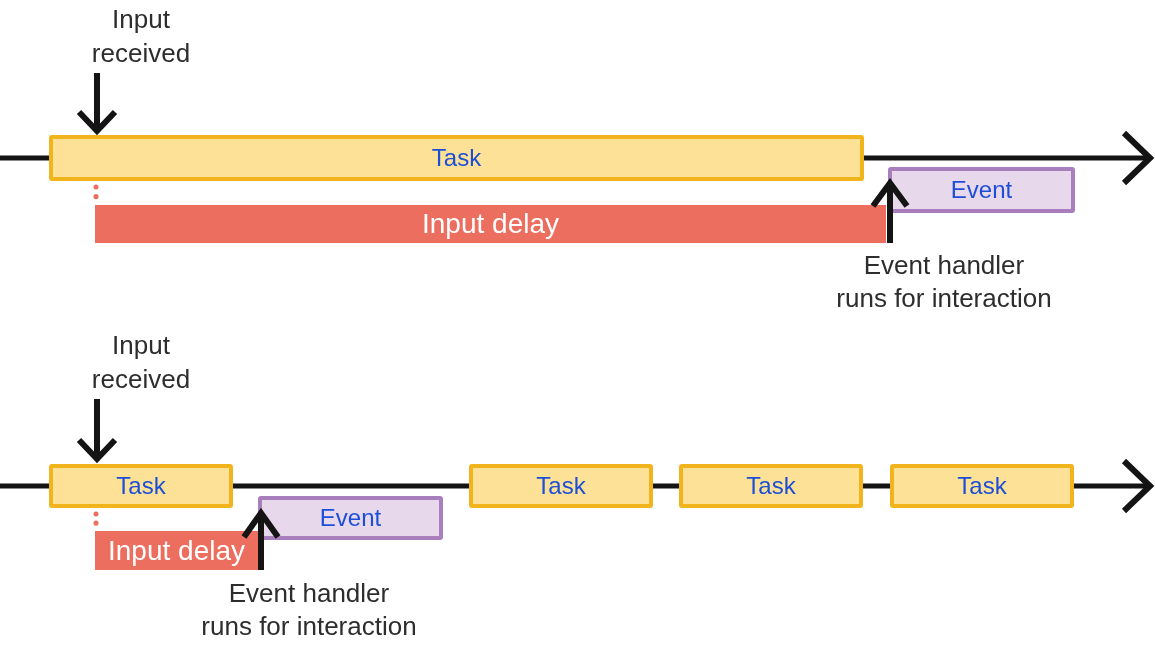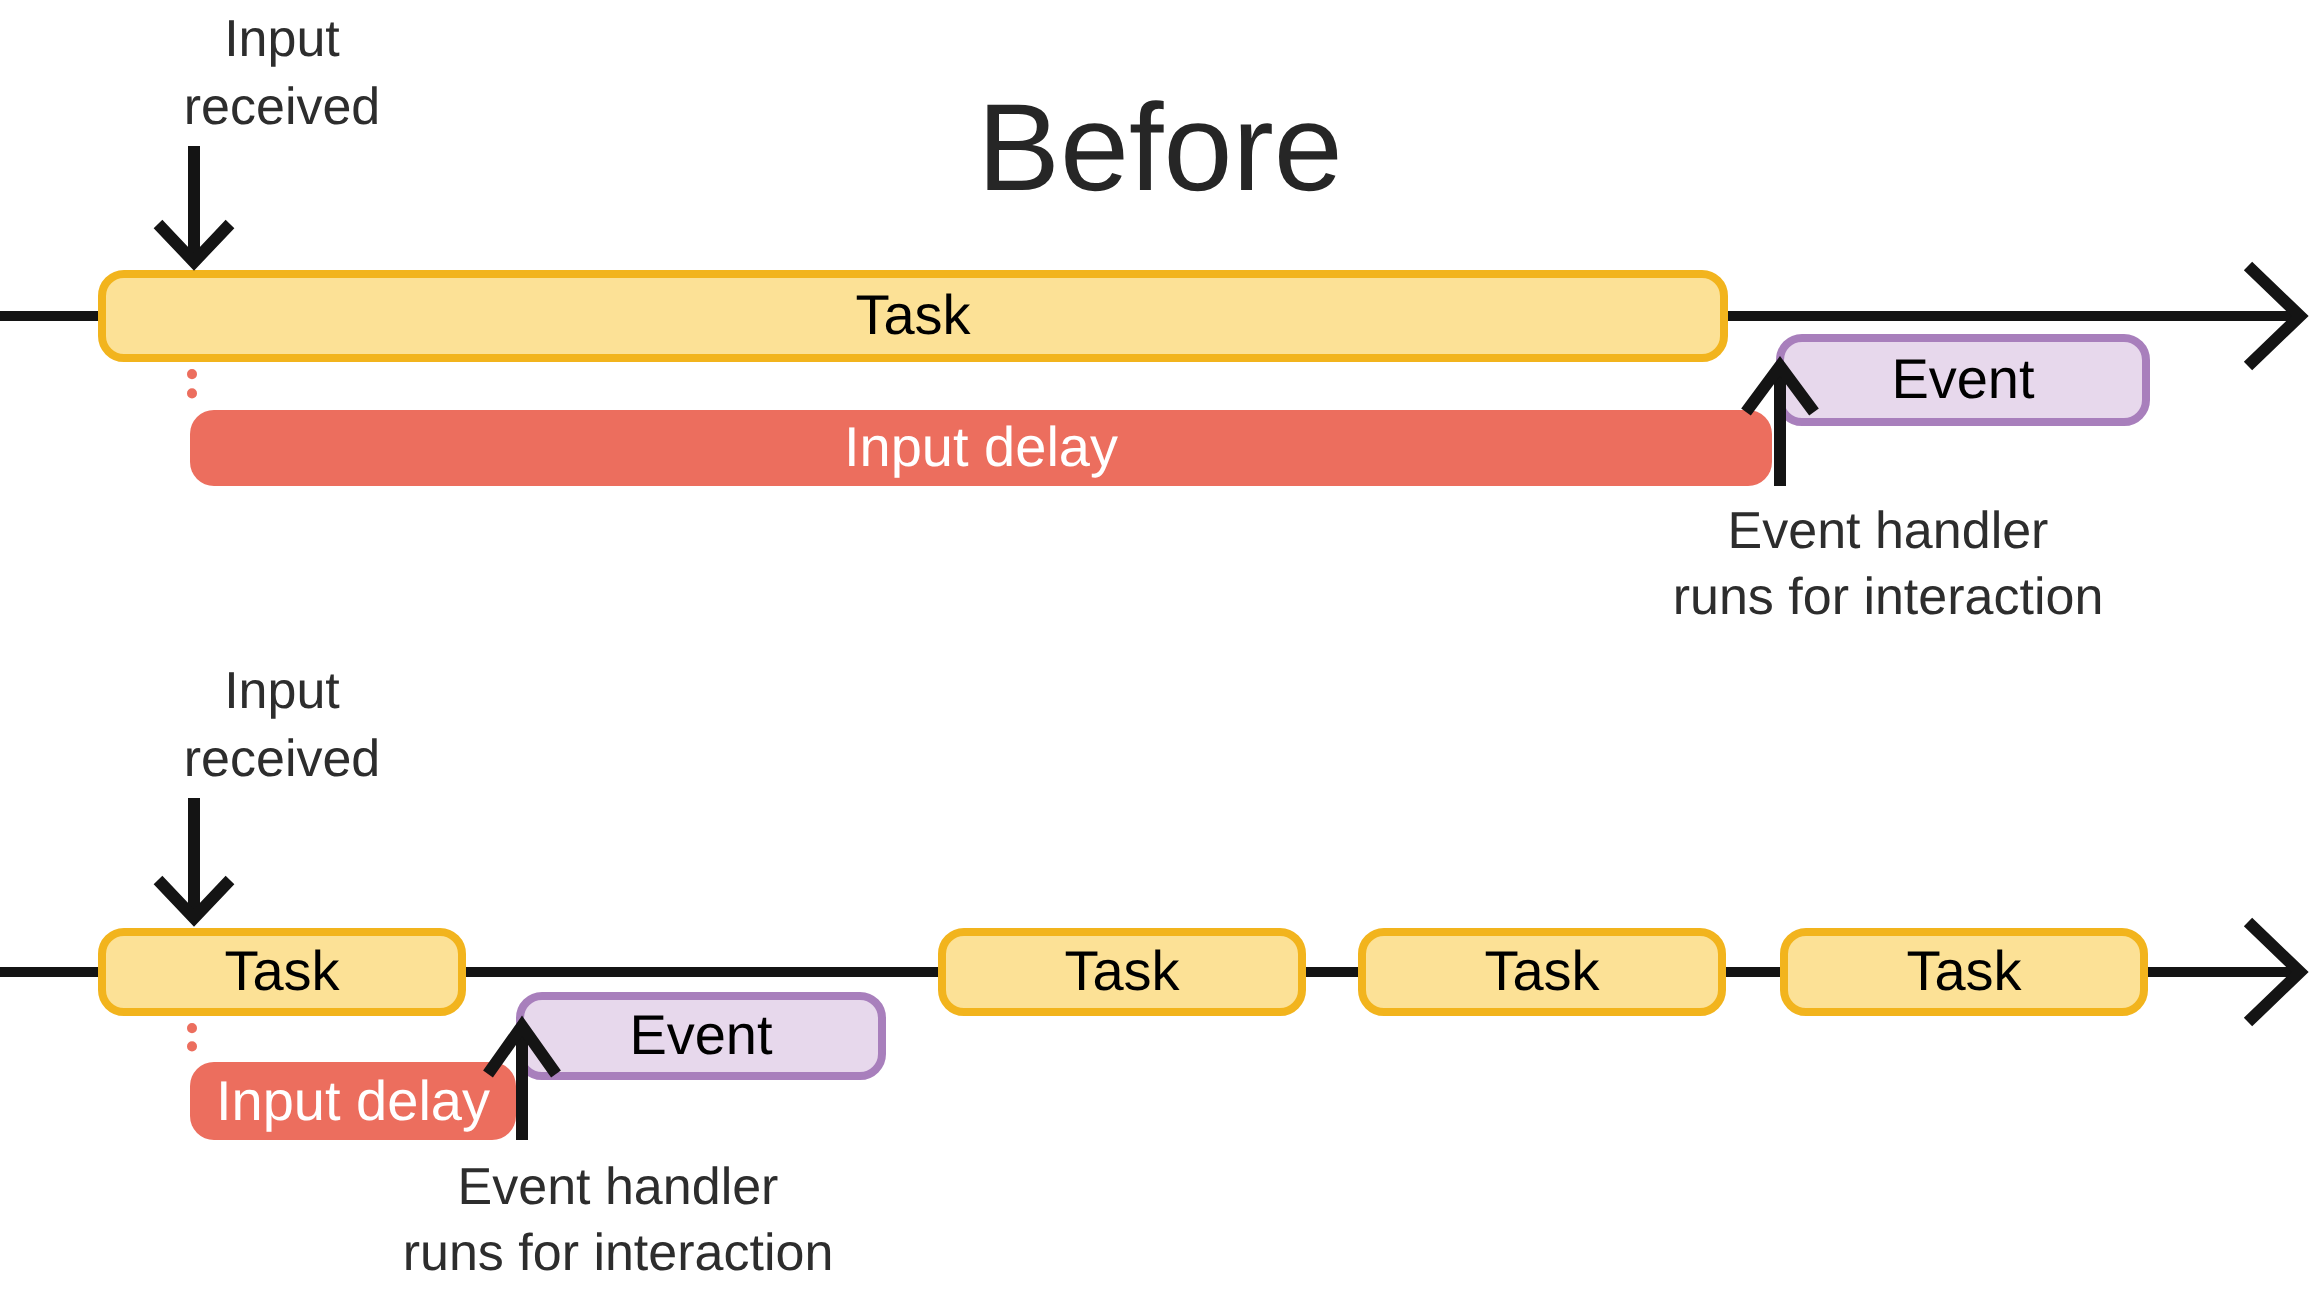--- a/index.html
+++ b/index.html
@@ -19,37 +19,37 @@
   }
   .layer.under { z-index: 1; }
   .layer.over  { z-index: 3; }
   .bar {
     position: absolute;
     z-index: 2;
     box-sizing: border-box;
     display: flex;
     align-items: center;
     justify-content: center;
-    font-size: 28px;
-    color: #000000;
-    border-radius: 13px;
+    font-size: 24px;
+    color: #1d4ed8;
+    border-radius: 3px;
   }
   .bar.task  { background: #FCE196; border: 4px solid #F2B41D; }
   .bar.event { background: #E7D8EC; border: 4px solid #A87FBC; margin-top: 32px; }
   .delay {
     position: absolute;
     z-index: 2;
     box-sizing: border-box;
     background: #EC6E5E;
     color: #ffffff;
     display: flex;
     align-items: center;
     justify-content: center;
     font-size: 28px;
-    border-radius: 12px;
+    border-radius: 0;
   }
   .caption {
     position: absolute;
     z-index: 4;
     font-size: 26px;
     line-height: 34px;
     text-align: center;
     white-space: pre-line;
     color: #2d2d2d;
     padding-left: 44px;
@@ -73,21 +73,20 @@
     <g stroke="#141414">
       <line x1="0" y1="158" x2="1146" y2="158" stroke-width="5"></line>
       <polyline points="1124,133 1150,158 1124,183" stroke-width="6"></polyline>
     </g>
     <g stroke="#141414">
       <line x1="0" y1="486" x2="1146" y2="486" stroke-width="5"></line>
       <polyline points="1124,461 1150,486 1124,511" stroke-width="6"></polyline>
     </g>
   </svg>
 
-  <div class="title" style="left:380px; top:44px; width:400px;">Before</div>
 
   <div class="caption" style="left:0px; top:2px; width:194px;">Input
 received</div>
 
   <div class="bar task" style="left:49px; top:135px; width:815px; height:46px;">
     <span>Task</span>
   </div>
 
   <div class="bar event" style="left:888px; top:135px; width:187px; height:46px;">
     <span>Event</span>

